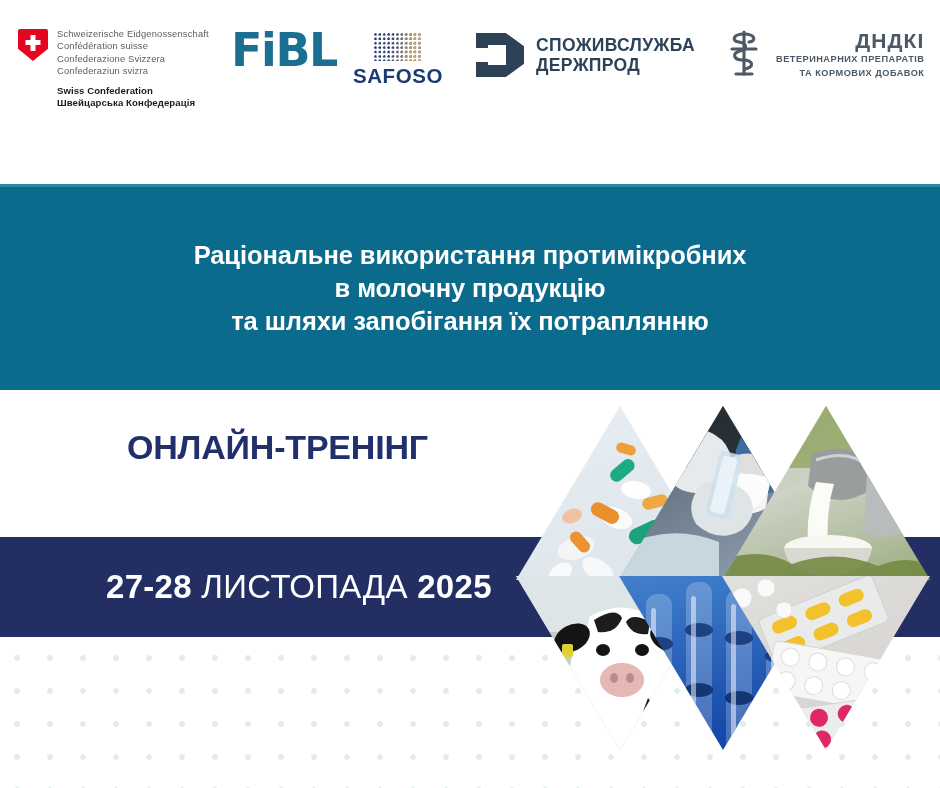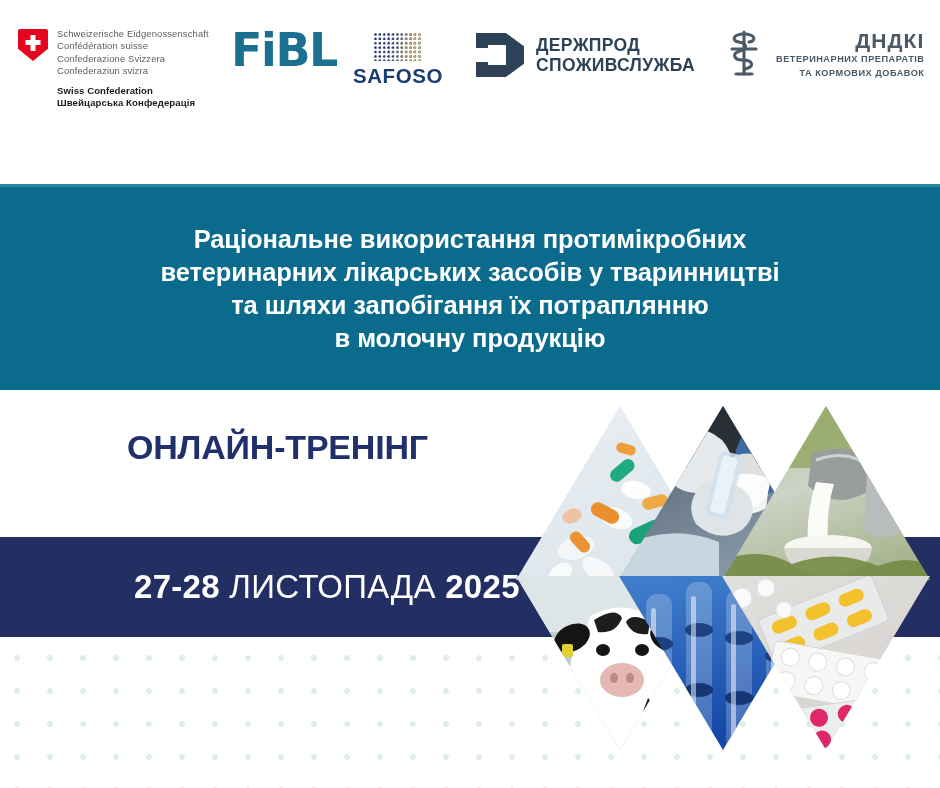--- a/index.html
+++ b/index.html
@@ -119,21 +119,20 @@
 
   
   .date-band {
     position:absolute; left:0; top:537px; width:940px; height:100px;
     background:#232f63; z-index:2;
   }
   .date-text {
     position:absolute; left:106px; top:567px; z-index:5;
     color:#ffffff; font-size:33px; line-height:40px; letter-spacing:.3px;
     font-family:"Liberation Sans", sans-serif;
-    margin-left:28px;
   }
   .date-text .strong { font-weight:bold; }
   .date-text .light  { font-weight:normal; }
 
   
   .hex-collage {
     position:absolute; left:516px; top:398px;
     width:414px; height:360px; z-index:6;
   }
   .hex-collage svg { display:block; width:414px; height:360px; }
@@ -169,22 +168,22 @@
       <div class="safoso-grid"></div>
       <div class="safoso-word">SAFOSO</div>
     </div>
 
     <div class="logo-derzh">
       <div class="derzh-mark">
         <div class="sh"></div>
         <div class="notch"></div>
       </div>
       <div class="derzh-text">
+        <div>СПОЖИВСЛУЖБА</div>
         <div>ДЕРЖПРОД</div>
-        <div>СПОЖИВСЛУЖБА</div>
       </div>
     </div>
 
     <div class="logo-dndki">
       <svg class="dndki-mark" viewBox="0 0 42 50" aria-hidden="true">
         <g fill="none" stroke="#4b5a66" stroke-width="3.1" stroke-linecap="round">
           <path d="M21 4 L21 46"></path>
           <path d="M9 21 L33 21"></path>
           <path d="M21 6 C10 6 8 13 16 14 C24 15 25 21 17 23 C9 25 10 32 20 32"></path>
           <path d="M21 6 C32 6 34 13 26 14"></path>
@@ -196,23 +195,22 @@
         <div class="dndki-title">ДНДКІ</div>
         <div class="dndki-sub">ВЕТЕРИНАРНИХ ПРЕПАРАТІВ</div>
         <div class="dndki-sub">ТА КОРМОВИХ ДОБАВОК</div>
       </div>
     </div>
   </div>
 
   <div class="title-band">
     <div class="title-text">
       <div>Раціональне використання протимікробних</div>
-      <div>ветеринарних лікарських засобів у тваринництві</div>
+      <div>в молочну продукцію</div>
       <div>та шляхи запобігання їх потраплянню</div>
-      <div>в молочну продукцію</div>
     </div>
   </div>
 
   <div class="mid-band"></div>
 
   <div class="online-training">ОНЛАЙН-ТРЕНІНГ</div>
 
   <div class="date-band"></div>
   <div class="date-text">
     <span class="strong">27-28</span><span class="light"> ЛИСТОПАДА </span><span class="strong">2025</span>

